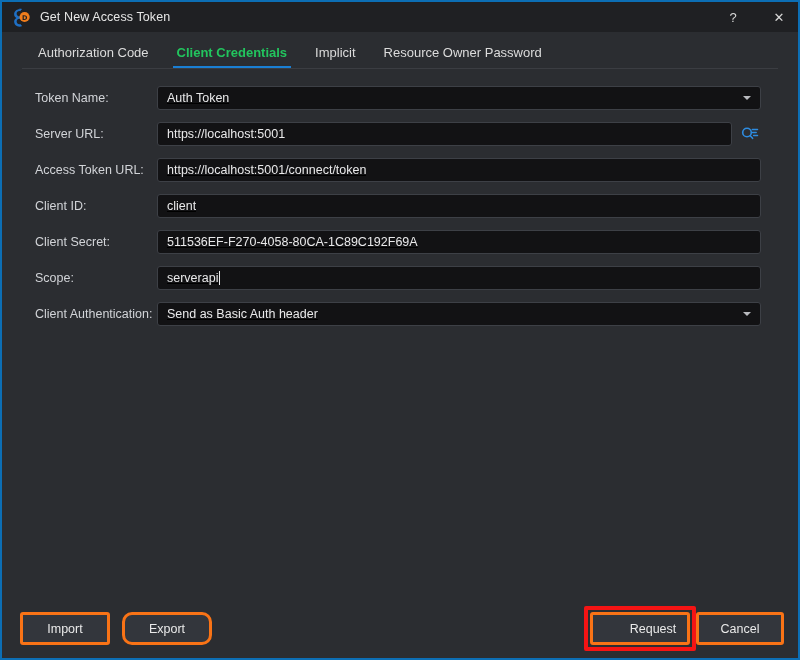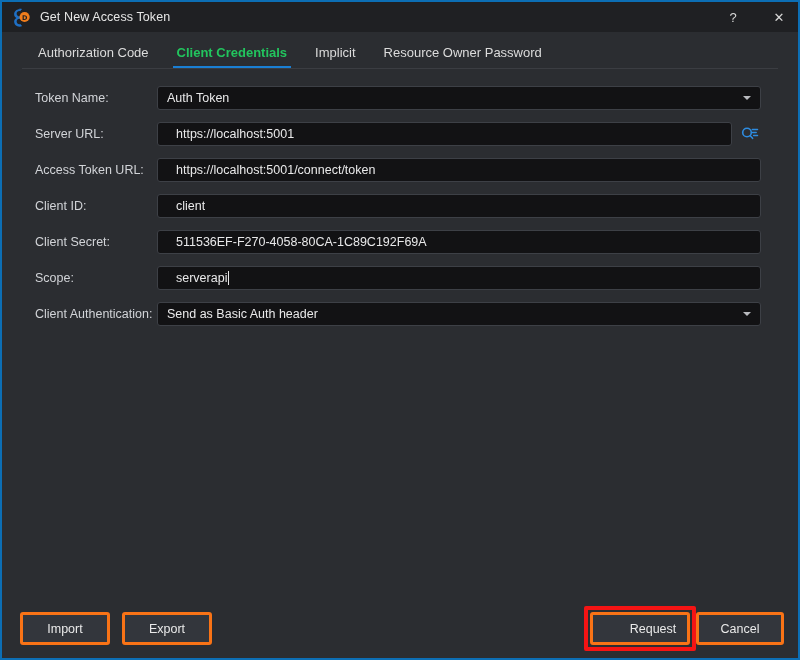--- a/index.html
+++ b/index.html
@@ -127,26 +127,26 @@
     transform: translateY(-50%);
     height: 24px;
     background: #121214;
     border: 1px solid #3d4046;
     border-radius: 3px;
     box-sizing: border-box;
     display: flex;
     align-items: center;
     overflow: hidden;
   }
-  .field.wide  { width: 604px; }
+  .field.wide  { width: 604px; text-decoration: underline; }
   .field.short { width: 575px; }
   .field .val {
     color: #e9e9ea;
     font-size: 12.5px;
-    padding-left: 18px;
+    padding-left: 9px;
     white-space: nowrap;
     overflow: hidden;
   }
   .field.combo .val { padding-left: 9px; }
   .chev {
     margin-left: auto;
     margin-right: 9px;
     width: 0; height: 0;
     border-left: 4px solid transparent;
     border-right: 4px solid transparent;
@@ -187,21 +187,21 @@
     border-radius: 3px;
     color: #eaeaea;
     font-size: 12.5px;
     display: flex;
     align-items: center;
     justify-content: center;
     box-sizing: border-box;
     user-select: none;
   }
   #import-btn  { left: 18px;  width: 90px; }
-  #export-btn  { left: 120px; width: 90px; }
+  #export-btn  { left: 120px; width: 90px; border-radius: 10px; }
   #request-btn { left: 588px; width: 100px; padding-left: 26px; }
   #cancel-btn  { left: 694px; width: 88px; }
   #highlight-box {
     position: absolute;
     left: 582px;
     top: 6px;
     width: 112px;
     height: 45px;
     border: 4px solid #f51414;
     border-radius: 2px;

